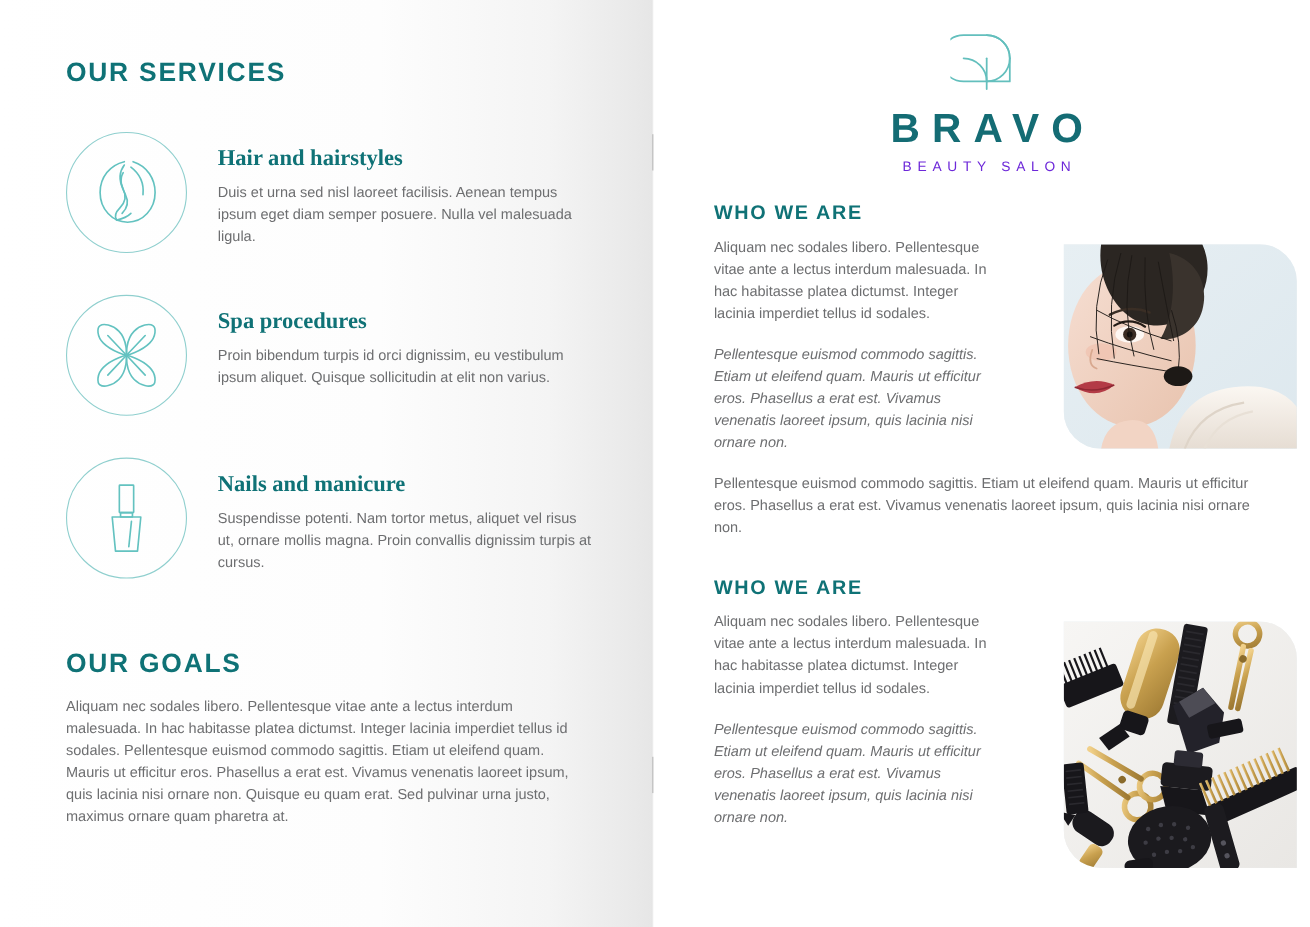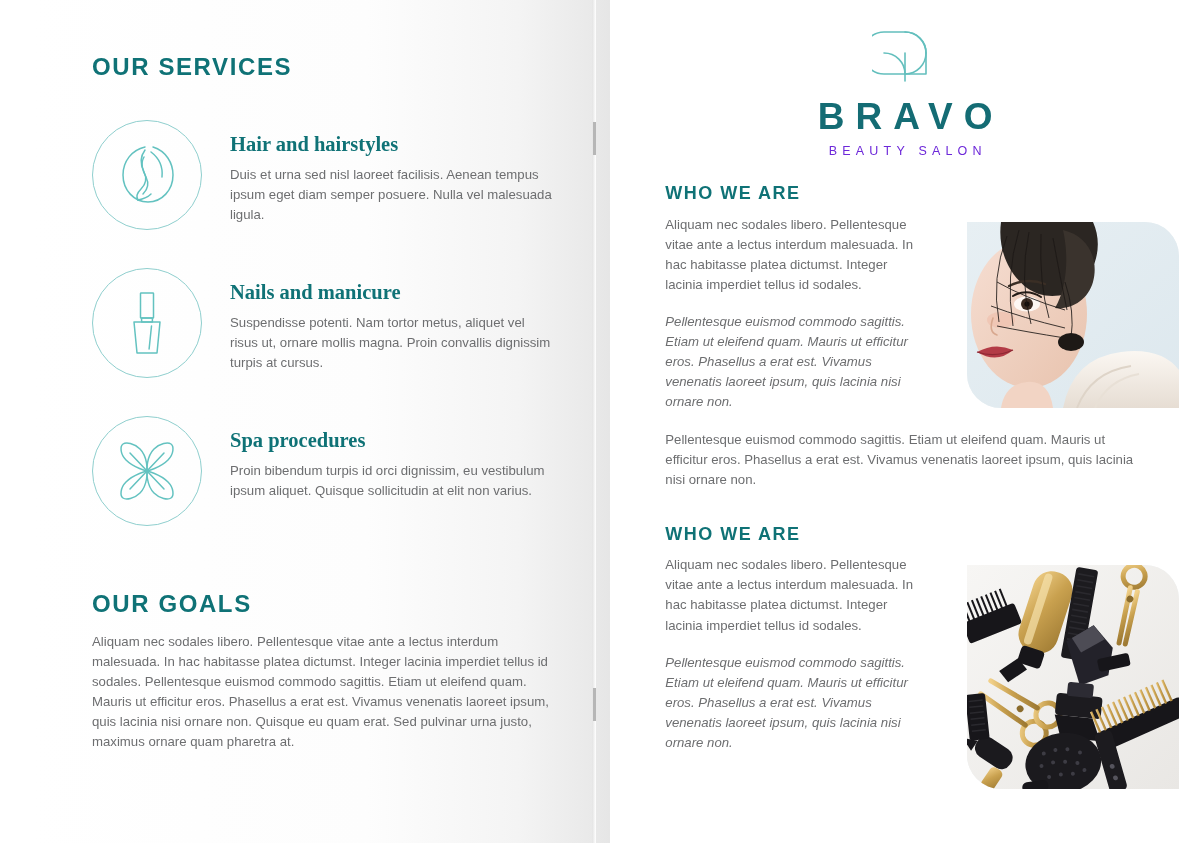--- a/index.html
+++ b/index.html
@@ -11,21 +11,20 @@
     background: #ffffff;
     font-family: "Liberation Sans", sans-serif;
   }
 
   .spread {
     position: relative;
     width: 1191px;
     height: 843px;
     display: flex;
     background: #ffffff;
-    padding-left: 32px;
   }
 
   
   .page-left {
     position: relative;
     width: 594px;
     height: 843px;
     background: linear-gradient(to right,
                 #ffffff 0%,
                 #fdfdfd 58%,
@@ -203,46 +202,46 @@
           </svg>
         </div>
         <div class="service-body">
           <div class="service-title">Hair and hairstyles</div>
           <div class="service-desc">Duis et urna sed nisl laoreet facilisis. Aenean tempus ipsum eget diam semper posuere. Nulla vel malesuada ligula.</div>
         </div>
       </div>
 
       <div class="service">
         <div class="service-icon-wrap">
-          <svg width="44" height="66" viewBox="0 0 44 66" fill="none" stroke="#63c2c0" stroke-width="1.5" stroke-linecap="round" stroke-linejoin="round">
-            <rect x="15.5" y="3" width="13" height="25" rx="0.6"></rect>
-            <path d="M16.6 28 h10.8 v4 h-10.8 z"></path>
-            <path d="M9 32 h26 l-3 31 h-20 z"></path>
-            <path d="M26.5 36 l-2.4 23"></path>
-          </svg>
-        </div>
-        <div class="service-body">
-          <div class="service-title">Nails and manicure</div>
-          <div class="service-desc">Suspendisse potenti. Nam tortor metus, aliquet vel risus ut, ornare mollis magna. Proin convallis dignissim turpis at cursus.</div>
-        </div>
-      </div>
-
-      <div class="service">
-        <div class="service-icon-wrap">
           <svg width="62" height="62" viewBox="0 0 62 62" fill="none" stroke="#63c2c0" stroke-width="1.5" stroke-linecap="round" stroke-linejoin="round">
             <path d="M31 31 C31 31 18 28 10 20 C4 14 4 6 7 4 C10 2 18 3 24 9 C32 17 31 31 31 31 Z"></path>
             <path d="M31 31 C31 31 44 28 52 20 C58 14 58 6 55 4 C52 2 44 3 38 9 C30 17 31 31 31 31 Z"></path>
             <path d="M31 31 C31 31 18 34 10 42 C4 48 4 56 7 58 C10 60 18 59 24 53 C32 45 31 31 31 31 Z"></path>
             <path d="M31 31 C31 31 44 34 52 42 C58 48 58 56 55 58 C52 60 44 59 38 53 C30 45 31 31 31 31 Z"></path>
             <path d="M31 31 L14 13 M31 31 L48 13 M31 31 L14 49 M31 31 L48 49"></path>
           </svg>
         </div>
         <div class="service-body">
           <div class="service-title">Spa procedures</div>
           <div class="service-desc">Proin bibendum turpis id orci dignissim, eu vestibulum ipsum aliquet. Quisque sollicitudin at elit non varius.</div>
+        </div>
+      </div>
+
+      <div class="service">
+        <div class="service-icon-wrap">
+          <svg width="44" height="66" viewBox="0 0 44 66" fill="none" stroke="#63c2c0" stroke-width="1.5" stroke-linecap="round" stroke-linejoin="round">
+            <rect x="15.5" y="3" width="13" height="25" rx="0.6"></rect>
+            <path d="M16.6 28 h10.8 v4 h-10.8 z"></path>
+            <path d="M9 32 h26 l-3 31 h-20 z"></path>
+            <path d="M26.5 36 l-2.4 23"></path>
+          </svg>
+        </div>
+        <div class="service-body">
+          <div class="service-title">Nails and manicure</div>
+          <div class="service-desc">Suspendisse potenti. Nam tortor metus, aliquet vel risus ut, ornare mollis magna. Proin convallis dignissim turpis at cursus.</div>
         </div>
       </div>
 
     </div>
 
     <div class="goals">
       <div class="section-head">OUR GOALS</div>
       <div class="body-text" style="width:462px;">Aliquam nec sodales libero. Pellentesque vitae ante a lectus interdum malesuada. In hac habitasse platea dictumst. Integer lacinia imperdiet tellus id sodales. Pellentesque euismod commodo sagittis. Etiam ut eleifend quam. Mauris ut efficitur eros. Phasellus a erat est. Vivamus venenatis laoreet ipsum, quis lacinia nisi ornare non. Quisque eu quam erat. Sed pulvinar urna justo, maximus ornare quam pharetra at.</div>
     </div>
 

